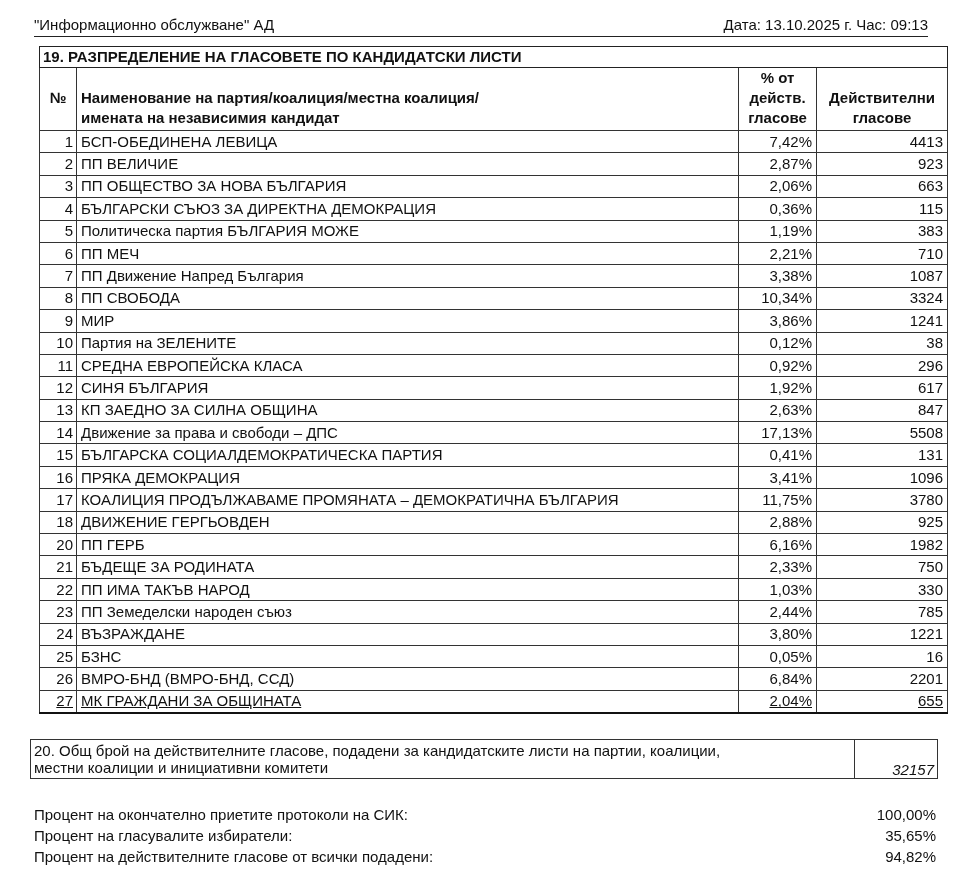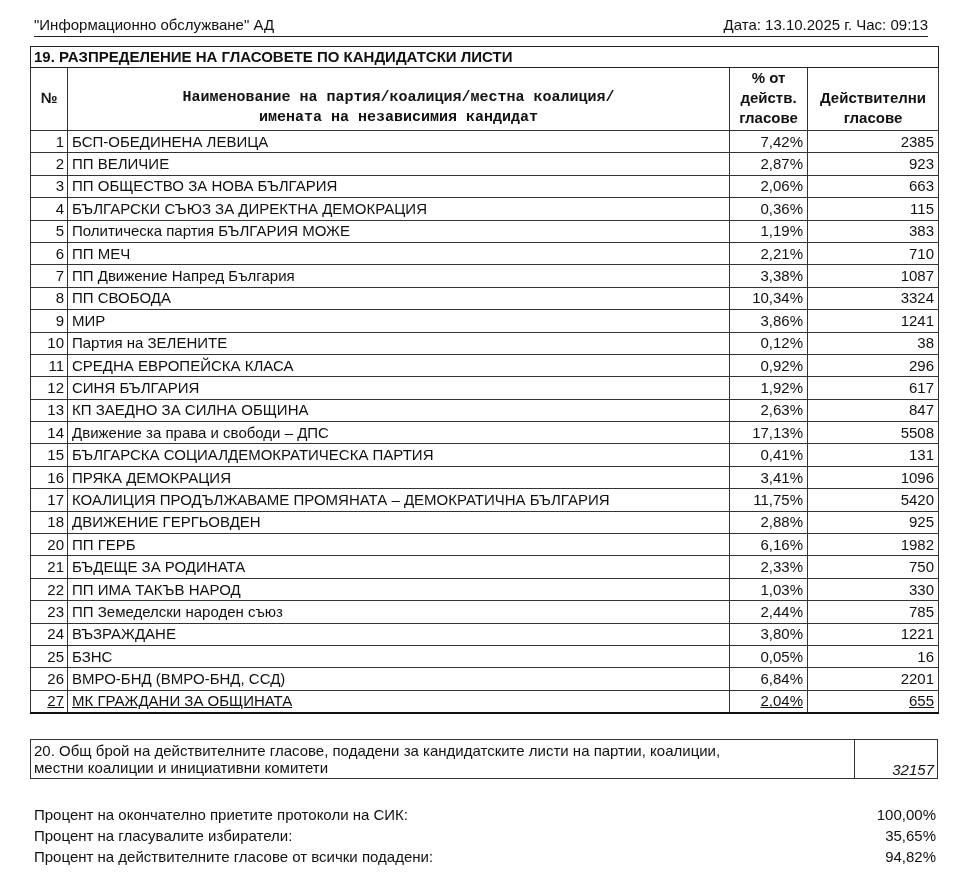--- a/index.html
+++ b/index.html
@@ -9,36 +9,36 @@
     }
     .hdr {
       position: absolute; left: 34px; top: 14px; width: 894px; height: 22px;
       border-bottom: 1.5px solid #222;
       font-size: 15px; line-height: 22px;
     }
     .hdr .org { position: absolute; left: 0; top: 0; }
     .hdr .dt { position: absolute; right: 0; top: 0; }
 
     table.res {
-      position: absolute; left: 30px; top: 46px; width: 908px;
+      position: absolute; left: 39px; top: 46px; width: 908px;
       border-collapse: collapse; table-layout: fixed;
       font-size: 15px;
     }
     table.res td, table.res th {
       border: 1px solid #333; padding: 0 4px; height: 21.4px; line-height: 20px;
       white-space: nowrap; overflow: hidden;
     }
     table.res th { font-weight: bold; }
     .title-cell {
       text-align: left; font-weight: bold; font-size: 15px; height: 20px !important;
       padding: 0 3px !important; border: 1.5px solid #222 !important;
     }
     .hrow th { height: 60px !important; line-height: 19px; vertical-align: bottom; padding-bottom: 2px !important; }
     .hrow th.num { vertical-align: middle; text-align: center; }
-    .hrow th.name { text-align: center; font-family: Liberation Mono, monospace; }
+    .hrow th.name { text-align: left; }
     .hrow th.pct, .hrow th.votes { text-align: center; white-space: normal; }
     td.num { text-align: right; padding-right: 3px !important; }
     td.name { text-align: left; }
     td.pct, td.votes { text-align: right; }
     tr.last td { border-bottom: 2px solid #111; text-decoration: underline; }
 
     .total {
       position: absolute; left: 30px; top: 739px; width: 906px; height: 38px;
       border: 1px solid #333; font-size: 15px;
     }
@@ -88,21 +88,21 @@
         <div>Действителни</div>
         <div>гласове</div>
       </th>
     </tr>
   </thead>
   <tbody id="rows">
       <tr>
         <td class="num">1</td>
         <td class="name">БСП-ОБЕДИНЕНА ЛЕВИЦА</td>
         <td class="pct">7,42%</td>
-        <td class="votes">2385</td>
+        <td class="votes">4413</td>
       </tr>
       <tr>
         <td class="num">2</td>
         <td class="name">ПП ВЕЛИЧИЕ</td>
         <td class="pct">2,87%</td>
         <td class="votes">923</td>
       </tr>
       <tr>
         <td class="num">3</td>
         <td class="name">ПП ОБЩЕСТВО ЗА НОВА БЪЛГАРИЯ</td>
@@ -184,21 +184,21 @@
       <tr>
         <td class="num">16</td>
         <td class="name">ПРЯКА ДЕМОКРАЦИЯ</td>
         <td class="pct">3,41%</td>
         <td class="votes">1096</td>
       </tr>
       <tr>
         <td class="num">17</td>
         <td class="name">КОАЛИЦИЯ ПРОДЪЛЖАВАМЕ ПРОМЯНАТА – ДЕМОКРАТИЧНА БЪЛГАРИЯ</td>
         <td class="pct">11,75%</td>
-        <td class="votes">5420</td>
+        <td class="votes">3780</td>
       </tr>
       <tr>
         <td class="num">18</td>
         <td class="name">ДВИЖЕНИЕ ГЕРГЬОВДЕН</td>
         <td class="pct">2,88%</td>
         <td class="votes">925</td>
       </tr>
       <tr>
         <td class="num">20</td>
         <td class="name">ПП ГЕРБ</td>

